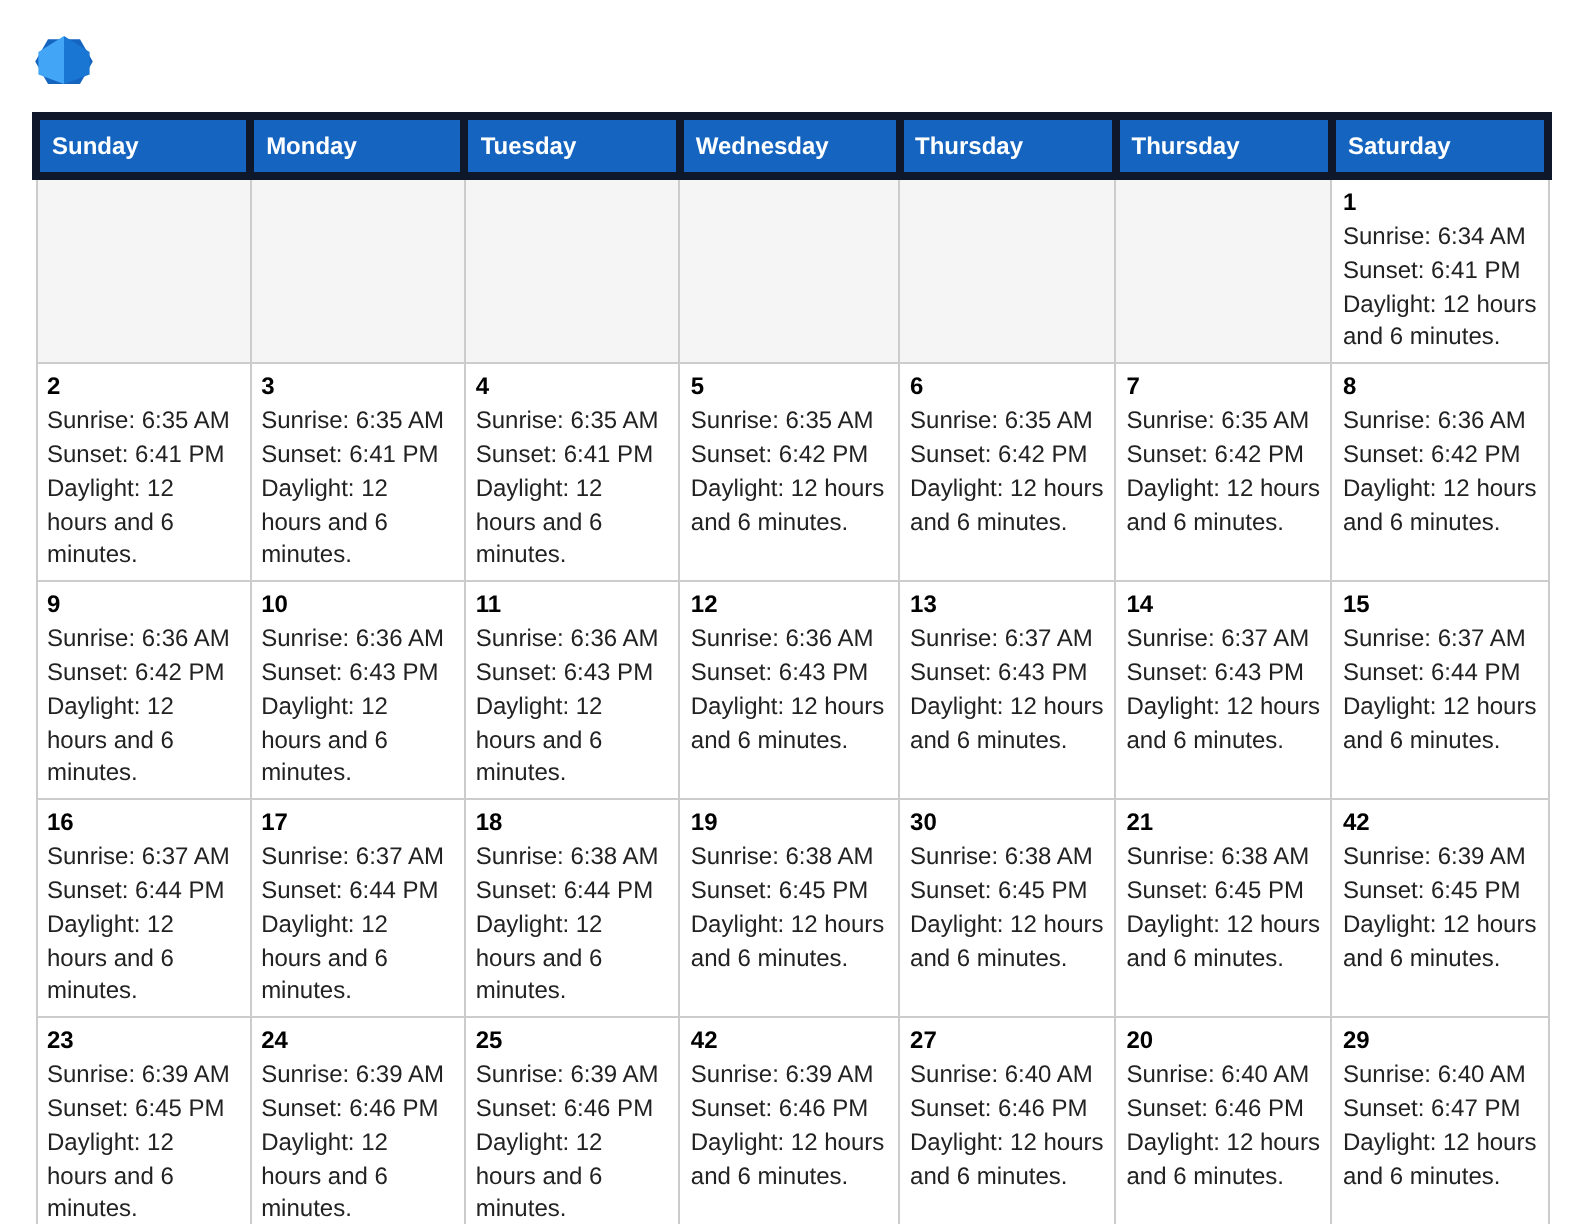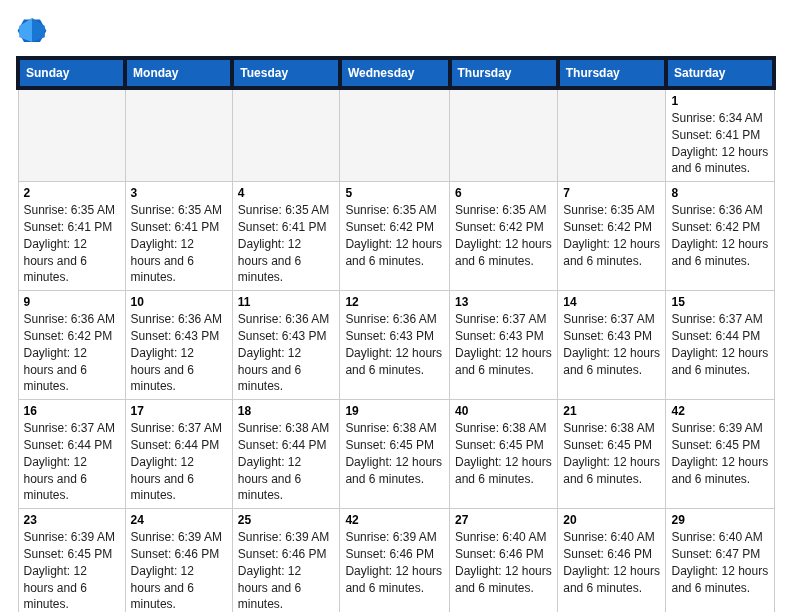--- a/index.html
+++ b/index.html
@@ -238,21 +238,21 @@
 Sunset: 6:44 PM
 Daylight: 12 hours and 6 minutes.</div>
         </td>
         <td>
           <span class="day-num">19</span>
           <div class="day-info">Sunrise: 6:38 AM
 Sunset: 6:45 PM
 Daylight: 12 hours and 6 minutes.</div>
         </td>
         <td>
-          <span class="day-num">40</span>
+          <span class="day-num">30</span>
           <div class="day-info">Sunrise: 6:38 AM
 Sunset: 6:45 PM
 Daylight: 12 hours and 6 minutes.</div>
         </td>
         <td>
           <span class="day-num">21</span>
           <div class="day-info">Sunrise: 6:38 AM
 Sunset: 6:45 PM
 Daylight: 12 hours and 6 minutes.</div>
         </td>

